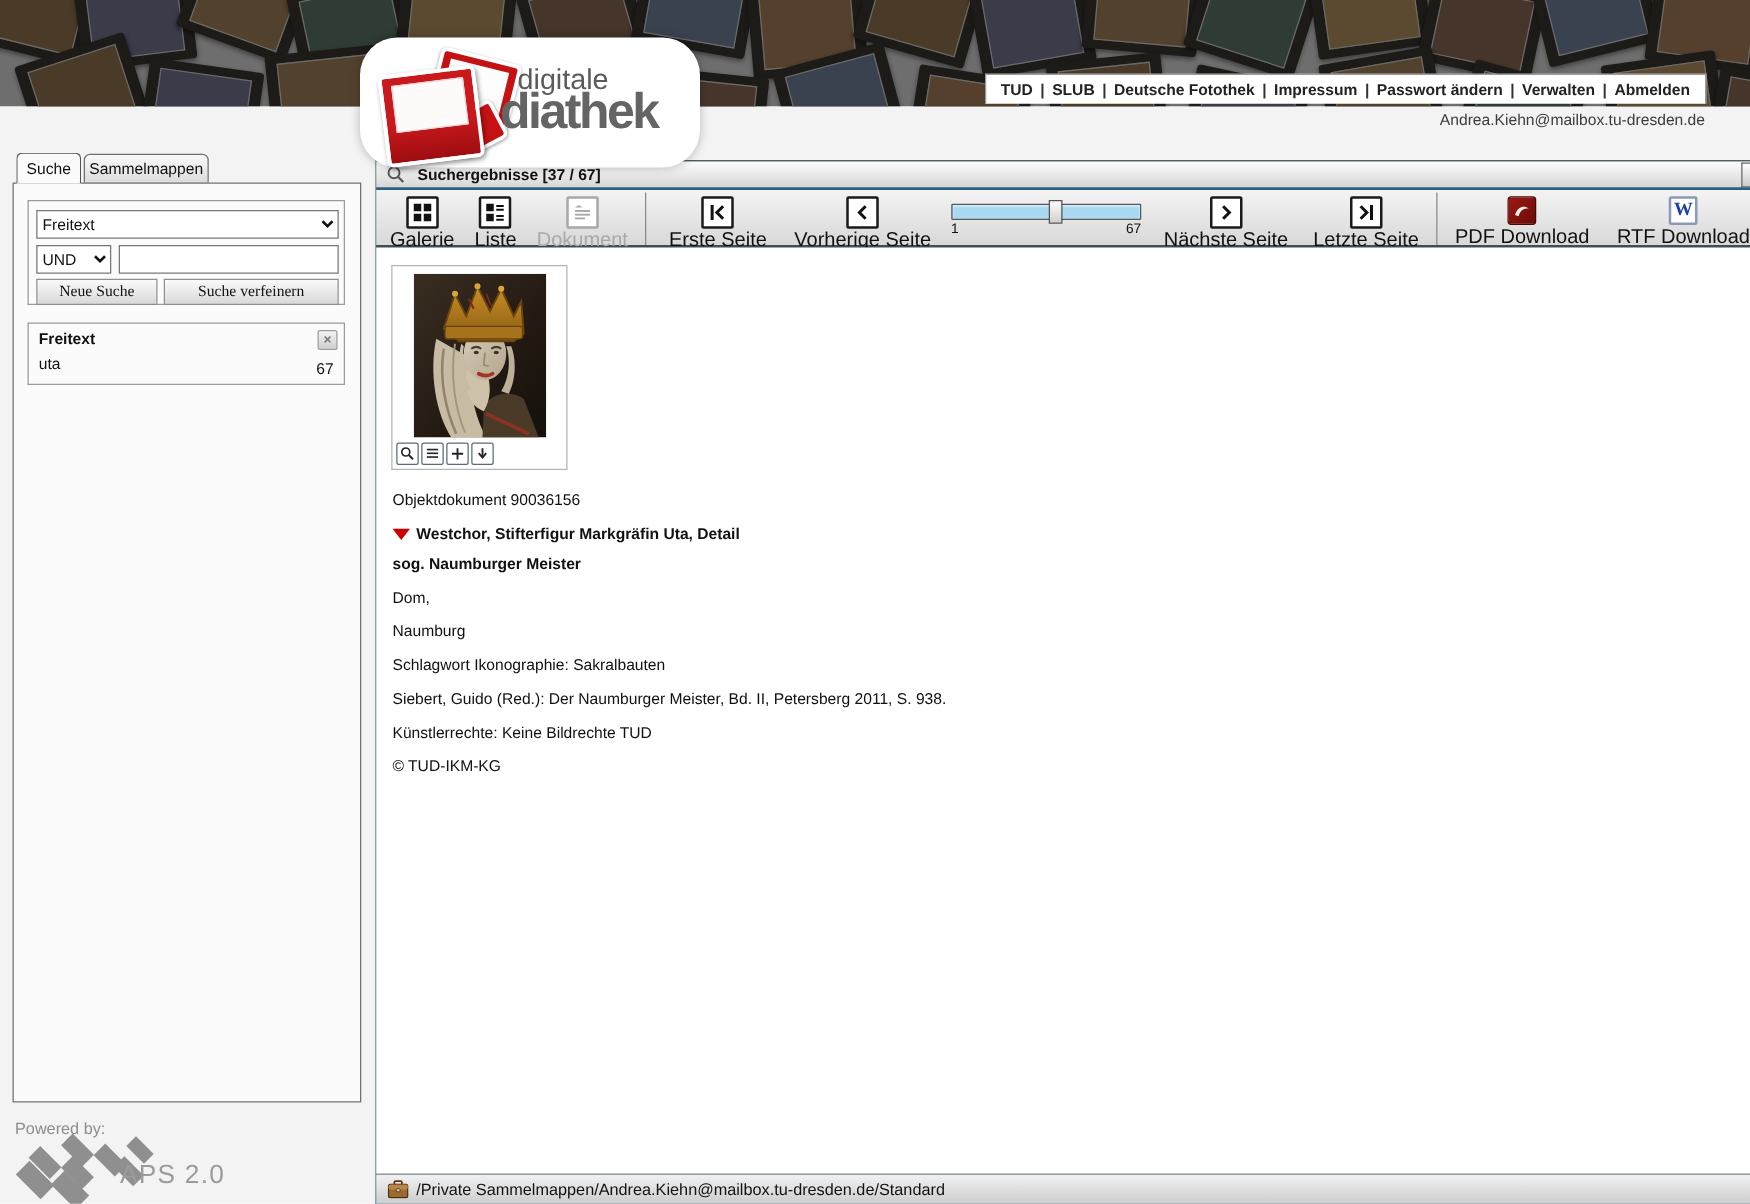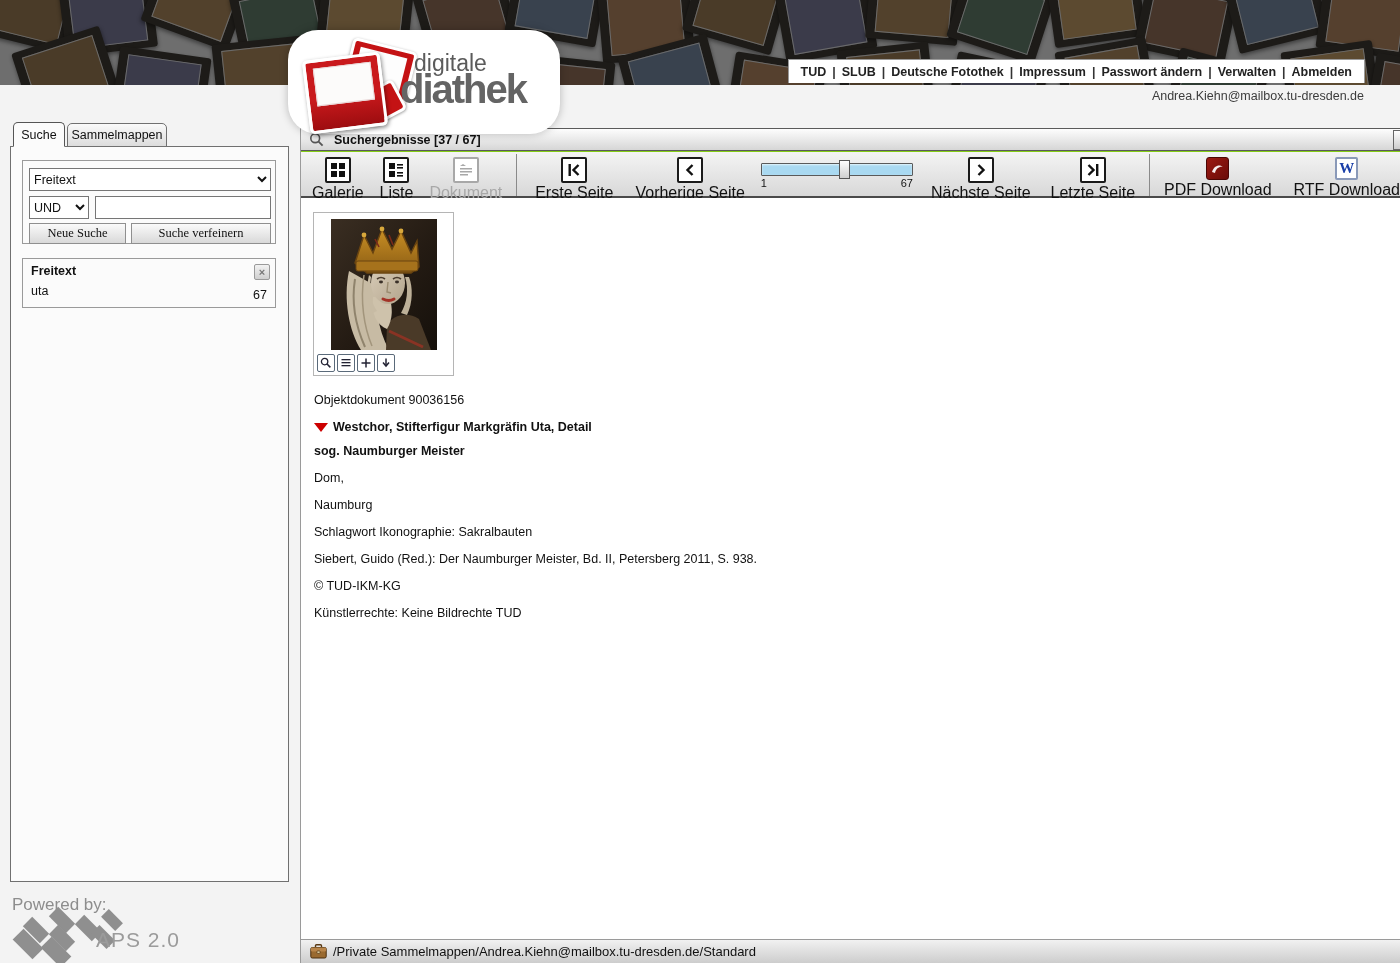--- a/index.html
+++ b/index.html
@@ -76,30 +76,30 @@
   .filter-box { position:absolute; left:11px; top:111px; width:254px; height:50px;
     border:1px solid #9a9a9a; background:#fbfbfb; }
   .filter-field { position:absolute; left:8px; top:5px; font-size:12.5px; font-weight:bold; color:#111; }
   .filter-term { position:absolute; left:8px; top:25px; font-size:12.5px; color:#111; }
   .filter-count { position:absolute; right:8px; bottom:5px; font-size:12.5px; color:#111; }
   .filter-close { position:absolute; right:5px; top:5px; width:16px; height:16px;
     background:linear-gradient(#f2f2f2,#cfcfcf); border:1px solid #9a9a9a;
     border-radius:2px; font-size:11px; color:#777; display:flex; align-items:center;
     justify-content:center; font-weight:bold; cursor:pointer; line-height:1; }
 
-  .powered-by { position:absolute; left:12px; top:895px; font-size:17px; color:#8d8d8d;text-align:right; }
+  .powered-by { position:absolute; left:12px; top:895px; font-size:13px; color:#8d8d8d;text-align:right; }
   .aps-logo { position:absolute; left:14px; top:908px; width:110px; height:50px; }
   .diamond { position:absolute; width:24px; height:24px; background:#8f8f8f;
     transform:rotate(45deg) scale(1,.55); }
   .aps-text { position:absolute; left:96px; top:928px; font-size:21px; color:#9b9b9b;
     letter-spacing:1px; }
 
   
   .main-area { position:absolute; left:300px; top:128px; width:1100px; height:835px;
-    background:#84cc16; border-left:1px solid #9a9a9a;padding-left:36px; }
+    background:#0369a1; border-left:1px solid #9a9a9a;padding-left:36px; }
 
   .title-bar { position:absolute; left:0; top:0; width:100%; height:23px;
     background:linear-gradient(#fdfdfd,#d6d6d6); border-top:1px solid #5a5a5a;
     border-bottom:1px solid #5a5a5a; display:flex; align-items:center; }
   .title-bar-text { font-size:12.5px; font-weight:bold; color:#111; margin-left:9px; }
   .title-bar-endbtn { position:absolute; right:0; top:1px; width:7px; height:20px;
     background:linear-gradient(#fff,#ccc); border:1px solid #666; border-right:none; }
 
   .toolbar { position:absolute; left:0; top:24px; width:100%; height:46px;
     background:linear-gradient(#f4f4f4,#d8d8d8); border-bottom:2px solid #4a4a4a;
@@ -509,22 +509,22 @@
     <div class="meta">
       <div class="meta-line">Objektdokument 90036156</div>
       <div class="meta-line bold" style="margin-bottom:11px">
         <span class="red-tri"></span><span>Westchor, Stifterfigur Markgräfin Uta, Detail</span>
       </div>
       <div class="meta-line bold">sog. Naumburger Meister</div>
       <div class="meta-line">Dom,</div>
       <div class="meta-line">Naumburg</div>
       <div class="meta-line">Schlagwort Ikonographie: Sakralbauten</div>
       <div class="meta-line">Siebert, Guido (Red.): Der Naumburger Meister, Bd. II, Petersberg 2011, S. 938.</div>
+      <div class="meta-line">Künstlerrechte: Keine Bildrechte TUD</div>
       <div class="meta-line">© TUD-IKM-KG</div>
-      <div class="meta-line">Künstlerrechte: Keine Bildrechte TUD</div>
     </div>
   </div>
 
   <div class="status-bar">
     <svg width="17" height="15" viewBox="0 0 17 15">
       <rect x="5.5" y="0.8" width="6" height="4" rx="1" fill="none" stroke="#5a3a14" stroke-width="1.4"></rect>
       <rect x="0.8" y="3.5" width="15.4" height="10.5" rx="1.5" fill="#9a6a30" stroke="#4a2e0e" stroke-width="1"></rect>
       <rect x="0.8" y="3.5" width="15.4" height="4" rx="1.5" fill="#b8854a"></rect>
       <rect x="7" y="7" width="3" height="2.4" rx="0.5" fill="#e8d8a8" stroke="#4a2e0e" stroke-width="0.7"></rect>
     </svg>

